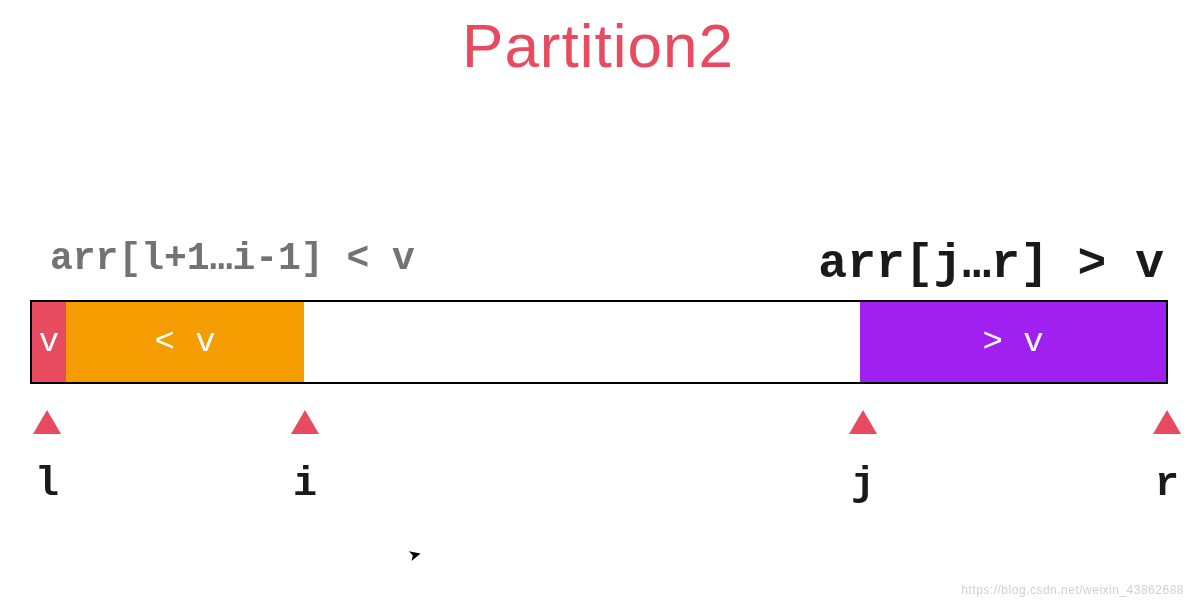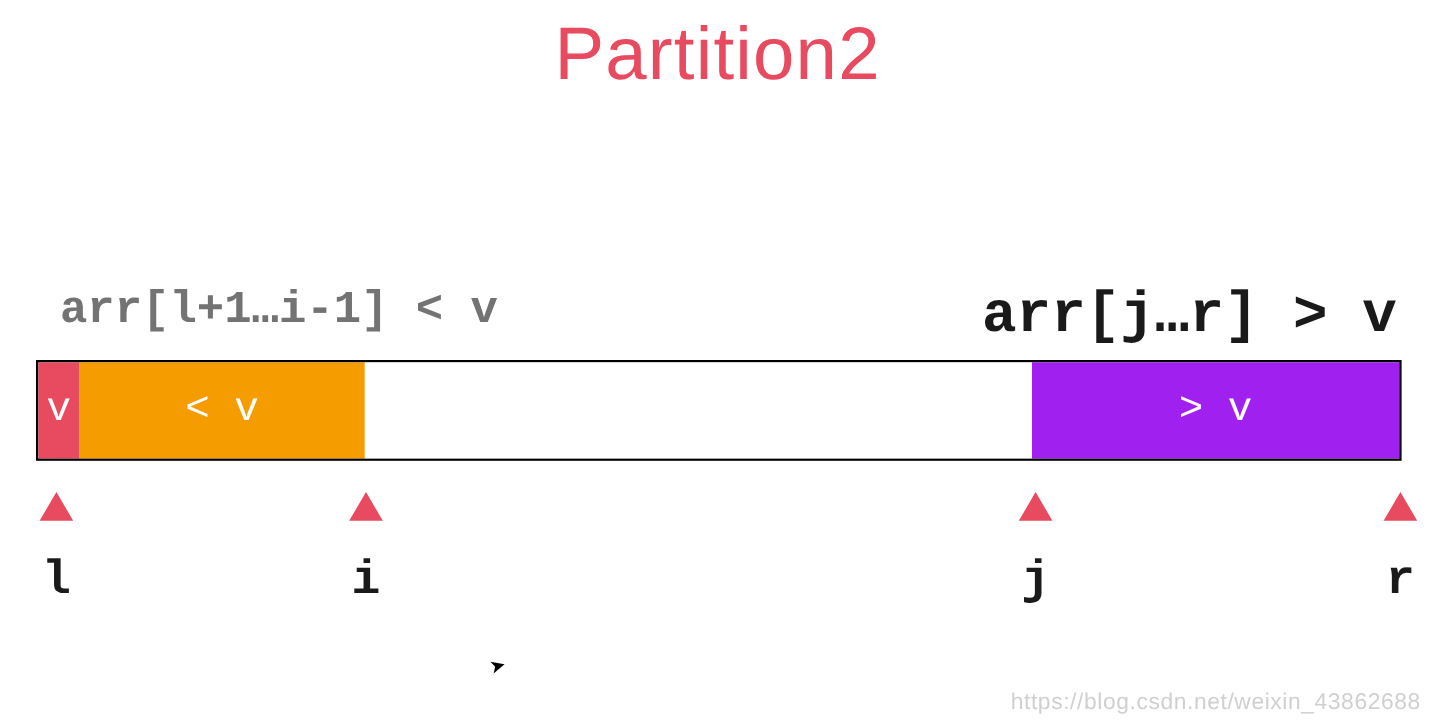--- a/index.html
+++ b/index.html
@@ -84,21 +84,21 @@
     font-family: "Courier New", monospace;
     font-size: 40px;
     font-weight: 600;
     color: #1a1a1a;
   }
 
   .watermark {
     position: absolute;
     right: 12px;
     bottom: 6px;
-    font-size: 19px;
+    font-size: 12px;
     color: #d0d0d0;
     font-family: Arial, sans-serif;
     letter-spacing: 0.5px;
     text-align: center;
   }
   .cursor {
     position: absolute;
     left: 408px;
     top: 545px;
     font-size: 16px;

